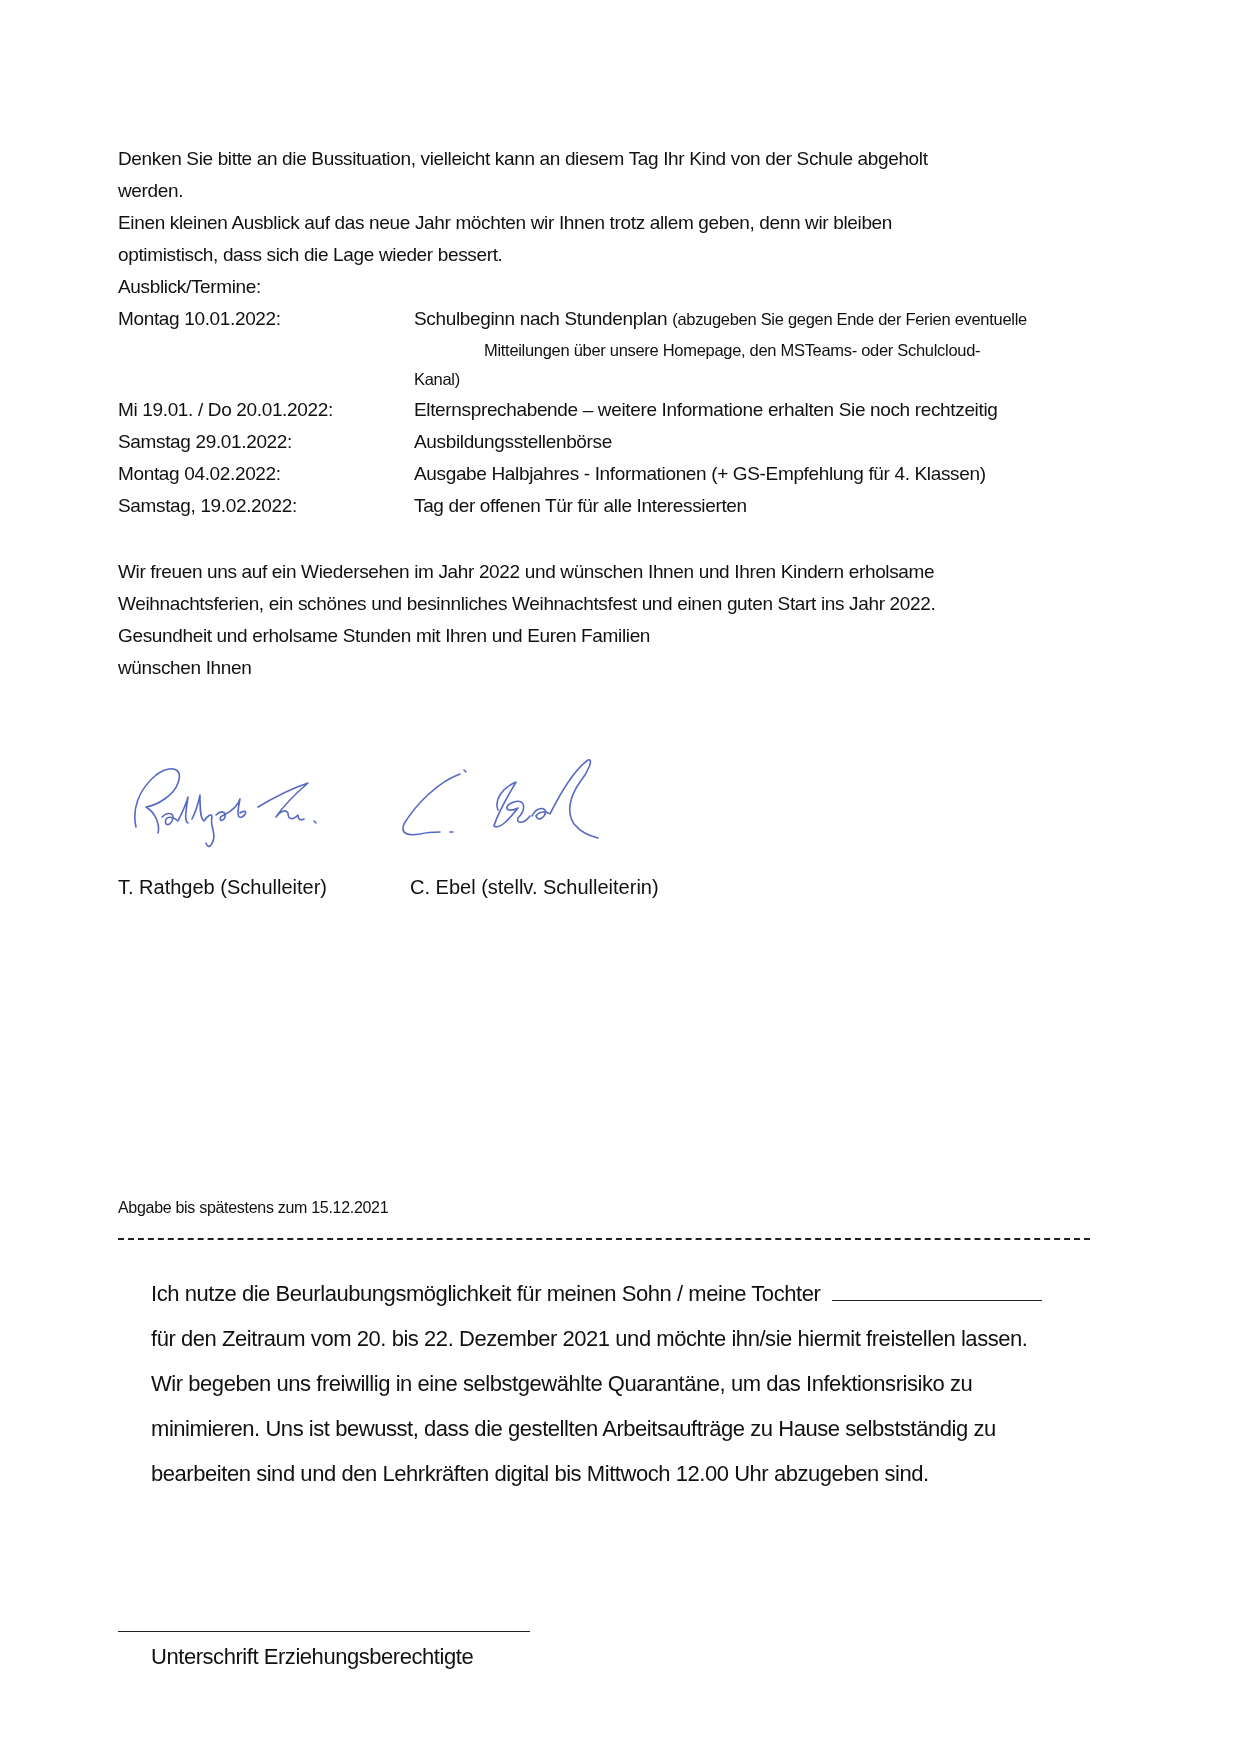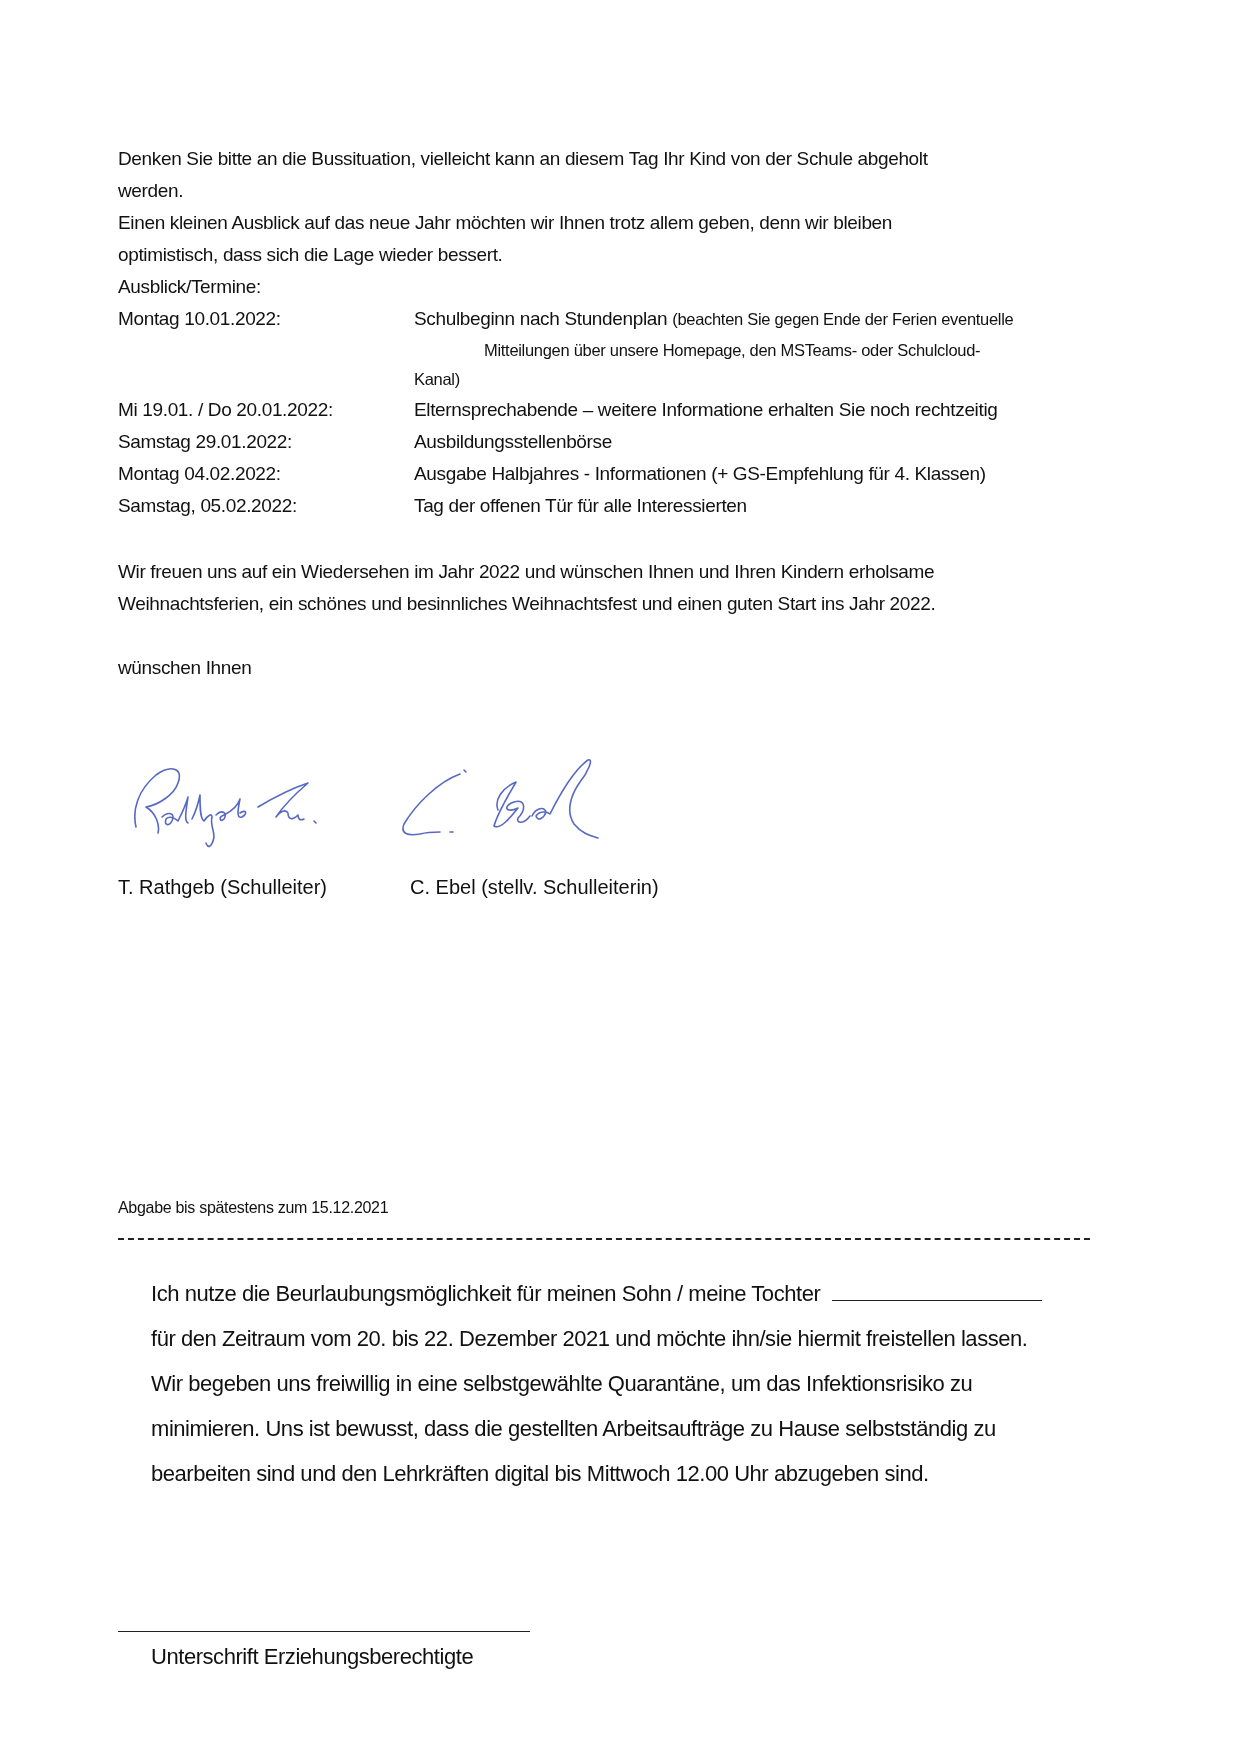--- a/index.html
+++ b/index.html
@@ -39,45 +39,46 @@
   <div class="txt" style="top:143px;">Denken Sie bitte an die Bussituation, vielleicht kann an diesem Tag Ihr Kind von der Schule abgeholt</div>
   <div class="txt" style="top:175px;">werden.</div>
   <div class="txt" style="top:207px;">Einen kleinen Ausblick auf das neue Jahr möchten wir Ihnen trotz allem geben, denn wir bleiben</div>
   <div class="txt" style="top:239px;">optimistisch, dass sich die Lage wieder bessert.</div>
   <div class="txt" style="top:271px;">Ausblick/Termine:</div>
 
   <div class="row" style="top:303px; width:1000px;">
     <span class="date">Montag  10.01.2022:</span>
     <span class="desc">
       <span>Schulbeginn nach Stundenplan</span>
-      <span class="small">(beachten Sie gegen Ende der Ferien eventuelle</span>
+      <span class="small">(abzugeben Sie gegen Ende der Ferien eventuelle</span>
     </span>
   </div>
   <div class="row small" style="top:334px; left:484px;">Mitteilungen über unsere Homepage, den MSTeams- oder Schulcloud-</div>
   <div class="row small" style="top:363px; left:414px;">Kanal)</div>
 
   <div class="row" style="top:394px; width:1000px;">
     <span class="date">Mi 19.01. / Do 20.01.2022:</span>
     <span class="desc">Elternsprechabende – weitere Informatione erhalten Sie noch rechtzeitig</span>
   </div>
   <div class="row" style="top:426px; width:1000px;">
     <span class="date">Samstag 29.01.2022:</span>
     <span class="desc">Ausbildungsstellenbörse</span>
   </div>
   <div class="row" style="top:458px; width:1000px;">
     <span class="date">Montag 04.02.2022:</span>
     <span class="desc">Ausgabe Halbjahres - Informationen (+ GS-Empfehlung für 4. Klassen)</span>
   </div>
   <div class="row" style="top:490px; width:1000px;">
-    <span class="date">Samstag, 05.02.2022:</span>
+    <span class="date">Samstag, 19.02.2022:</span>
     <span class="desc">Tag der offenen Tür für alle Interessierten</span>
   </div>
 
   <div class="txt" style="top:556px;">Wir freuen uns auf ein Wiedersehen im Jahr 2022 und wünschen Ihnen und Ihren Kindern erholsame</div>
   <div class="txt" style="top:588px;">Weihnachtsferien, ein schönes und besinnliches Weihnachtsfest und einen guten Start ins Jahr 2022.</div>
+  <div class="txt" style="top:620px;">Gesundheit und erholsame Stunden mit Ihren und Euren Familien</div>
   <div class="txt" style="top:652px;">wünschen Ihnen</div>
 
   <svg class="sig" style="left:128px; top:755px;" width="210" height="95" viewBox="0 0 210 95">
     <g fill="none" stroke="#3a4fb8" stroke-width="1.6" stroke-linecap="round" stroke-linejoin="round" opacity="0.85">
       <path d="M8 72 C4 55 10 35 28 20 C42 10 56 12 50 28 C46 40 30 50 18 52 C28 58 32 70 30 78"></path>
       <path d="M34 62 C40 56 48 58 44 66 C41 72 36 70 38 64 C42 60 48 64 50 66 C54 58 58 50 60 42 C58 56 56 66 60 68"></path>
       <path d="M64 64 C68 56 70 50 72 40 C72 52 72 64 76 66 C80 60 84 58 84 62 C82 70 86 74 86 82 C84 92 80 94 78 88"></path>
       <path d="M88 60 C94 54 100 58 96 64 C92 68 90 62 96 60 C104 56 110 50 112 44 C110 54 108 64 114 62 C120 58 118 54 112 58"></path>
       <path d="M130 52 C150 40 168 32 180 28 C166 40 156 50 148 62 C152 56 158 54 160 58 C160 64 164 66 170 60 C170 64 172 66 176 64"></path>
       <path d="M186 66 L188 68"></path>

